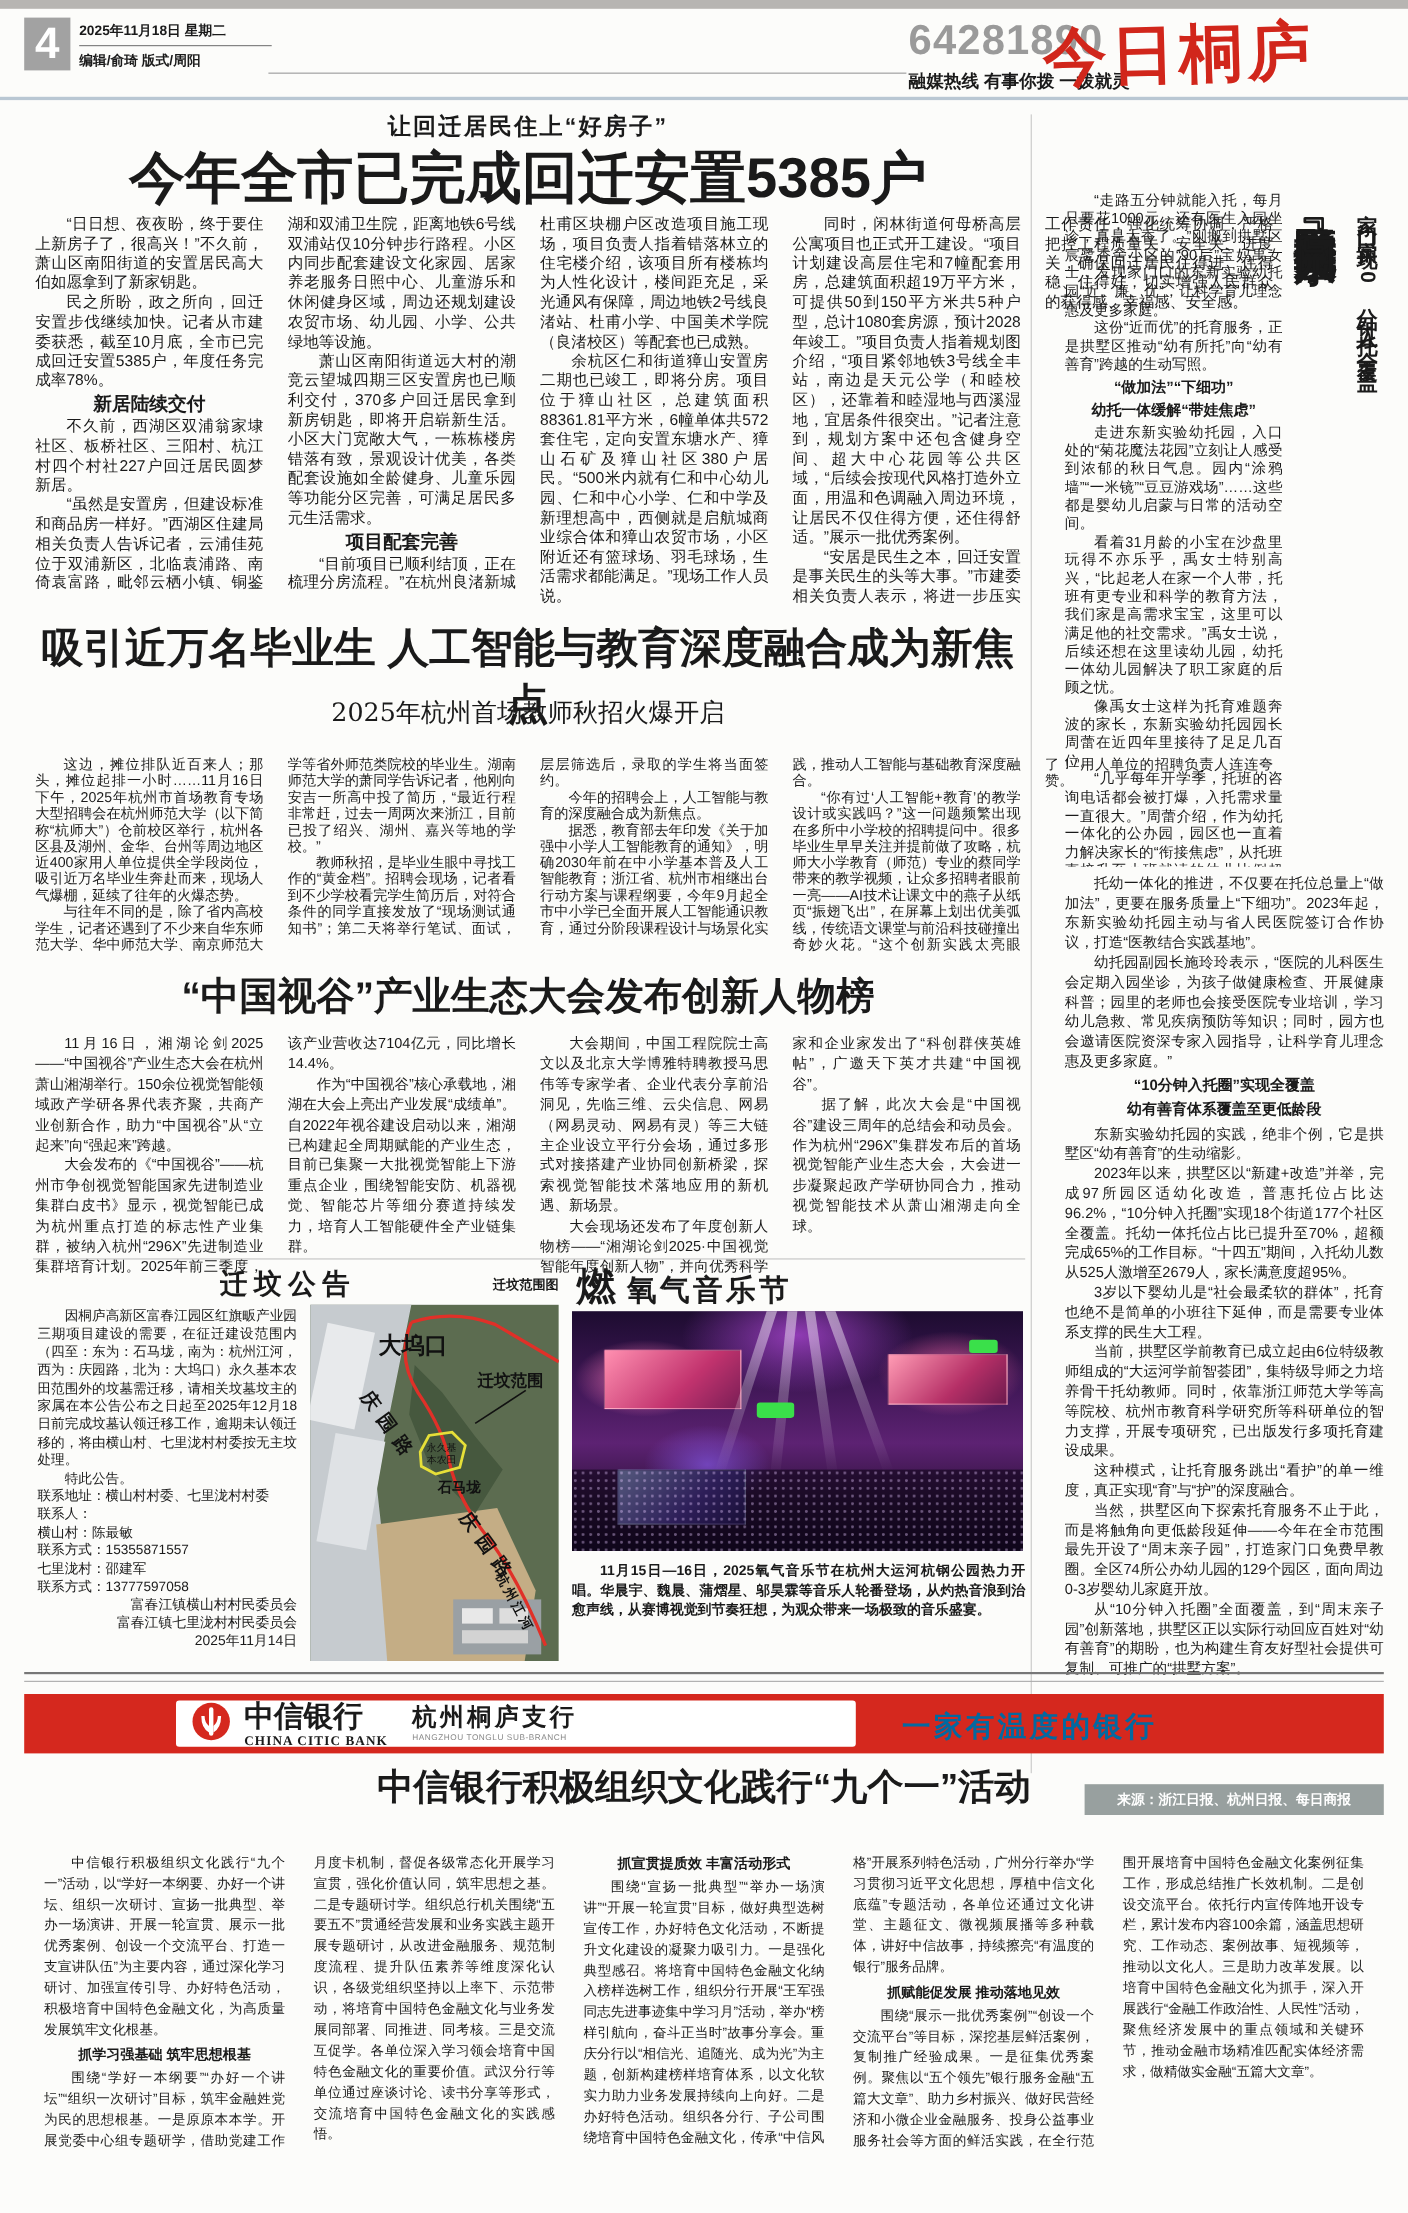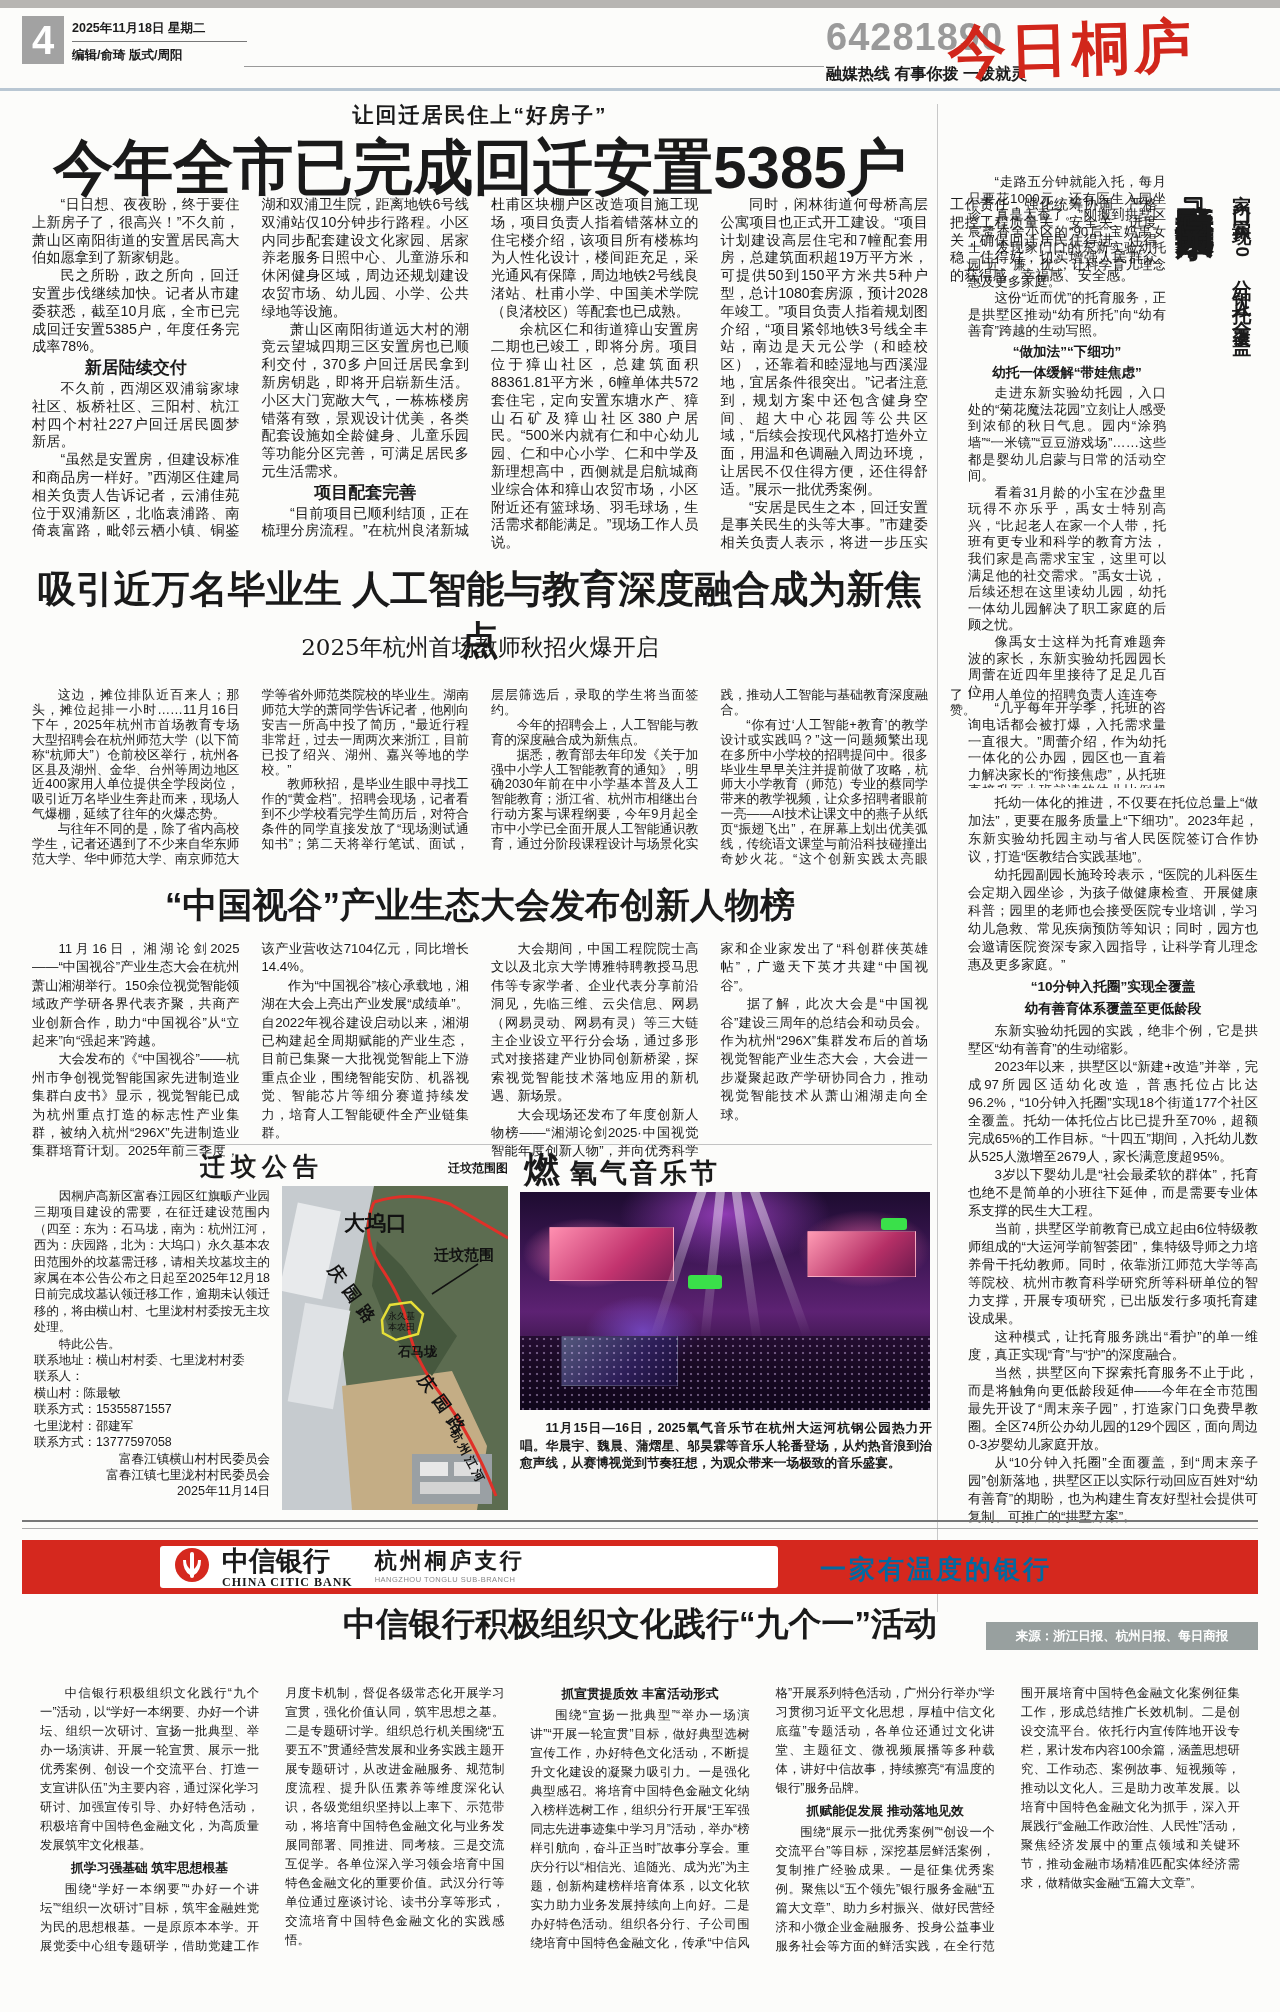--- a/index.html
+++ b/index.html
@@ -19,21 +19,21 @@
   #masthead{left:948px;top:10px;width:312px;font-family:"DejaVu Serif","Liberation Serif",serif;
             font-size:58px;font-weight:900;color:#d1261b;letter-spacing:4px;transform:rotate(-1.5deg);}
   #headband{left:0;top:88px;width:1280px;height:3px;background:#b9c7d3;}
   
   .ctr{text-align:center;}
   .pp{margin:0;text-indent:2em;text-align:justify;}
   .bsub{margin:3px 0;text-align:center;font-weight:bold;}
   .nline{margin:0;text-align:left;}
   .sigline{margin:0;text-align:right;font-weight:normal;}
   #a1kicker{left:30px;top:101px;width:900px;font-size:21px;font-weight:700;letter-spacing:2px;}
-  #a1head{left:30px;top:128px;width:900px;font-size:60px;font-weight:900;white-space:nowrap;}
+  #a1head{left:30px;top:128px;width:900px;font-size:51px;font-weight:900;white-space:nowrap;}
   #a1body{left:32px;top:196px;width:896px;height:358px;column-count:4;column-gap:22px;
           font-size:14.2px;line-height:17.8px;}
   #a1body .bsub{font-size:17px;}
   #a2head{left:30px;top:564px;width:900px;font-size:38px;font-weight:900;}
   #a2sub{left:30px;top:632px;width:900px;font-size:23px;font-family:"DejaVu Serif","Liberation Serif",serif;}
   #a2body{left:32px;top:688px;width:896px;height:180px;column-count:4;column-gap:22px;
           font-size:12.9px;line-height:14.9px;}
   #a3head{left:30px;top:882px;width:900px;font-size:35px;font-weight:900;}
   #a3body{left:32px;top:940px;width:896px;height:250px;column-count:4;column-gap:22px;
           font-size:13.2px;line-height:18.4px;}

